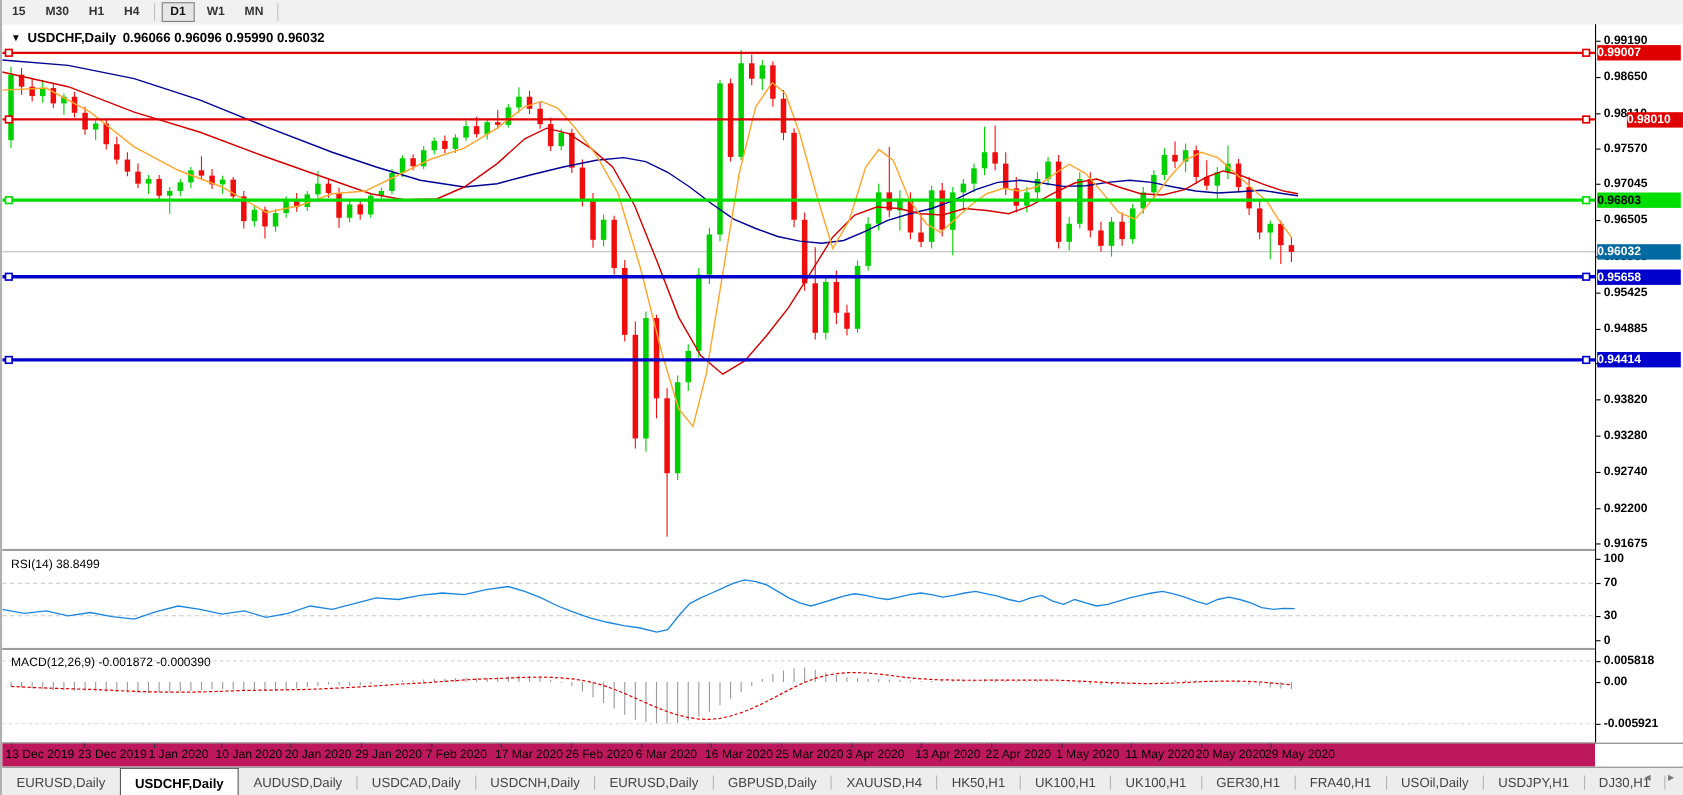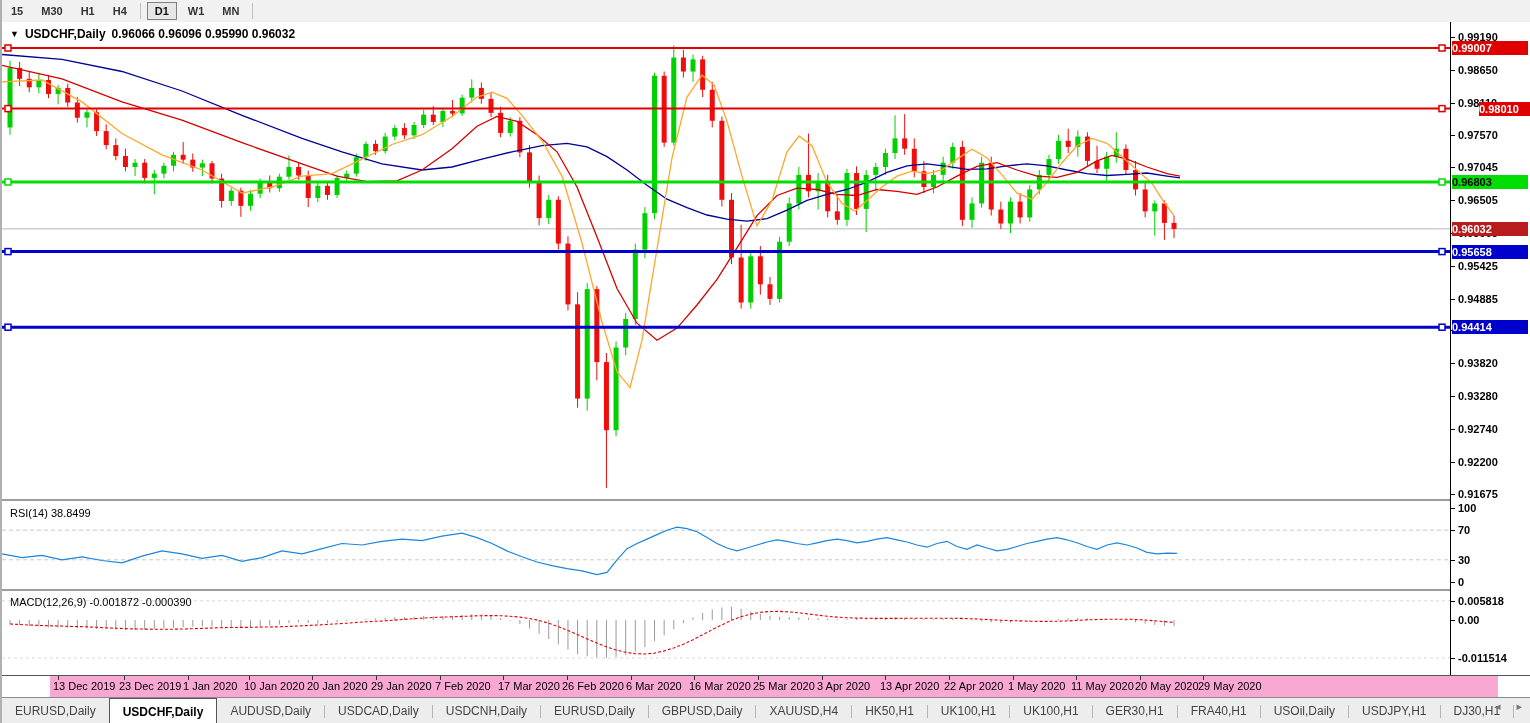--- a/index.html
+++ b/index.html
@@ -19,21 +19,21 @@
   #axis-col{position:absolute;left:1448px;top:22px;width:82px;height:653px;background:#fff;border-left:1px solid #000;}
   .axis-lbl{position:absolute;left:7px;font-size:11px;font-weight:bold;color:#000;white-space:nowrap;}
   .axis-tick{position:absolute;left:0;width:4px;height:1px;background:#000;}
   .axis-badge{position:absolute;left:1px;width:76px;height:14px;font-size:11px;font-weight:bold;line-height:14px;text-align:left;white-space:nowrap;}
   
   #chart-title{position:absolute;left:8px;top:27px;display:flex;align-items:center;gap:6px;font-size:12px;font-weight:bold;color:#000;}
   #chart-title .tri{font-size:9px;}
   
   .ind-label{position:absolute;left:8px;font-size:11px;color:#000;white-space:nowrap;}
   
-  #date-strip{position:absolute;left:0;top:676px;width:1448px;height:21px;background:#f9a8d4;margin-left:48px;}
+  #date-strip{position:absolute;left:0;top:676px;width:1448px;height:21px;background:#be185d;}
   .date-lbl{position:absolute;top:4px;font-size:11px;color:#000;white-space:nowrap;}
   .date-tick{position:absolute;top:0;width:1px;height:4px;background:#333;}
   
   #tab-bar{position:absolute;left:0;top:697px;width:1530px;height:26px;background:#ededed;border-top:1px solid #8a8a8a;display:flex;align-items:stretch;}
   .tab{display:flex;align-items:center;padding:0 13px;font-size:12px;color:#444;cursor:default;white-space:nowrap;}
   .tab.active{background:#fff;color:#000;font-weight:bold;border-left:1px solid #555;border-right:1px solid #555;border-top:1px solid #555;margin-top:0;}
   .tab-sep{width:1px;height:13px;background:#b5b5b5;align-self:center;}
   #tab-arrows{position:absolute;right:10px;top:700px;font-size:11px;color:#777;display:flex;gap:16px;}
 </style>
 </head>
@@ -504,25 +504,25 @@
       <div class="axis-lbl" style="top: 502.2px;">70</div>
       <div class="axis-tick" style="top: 537.8px;"></div>
       <div class="axis-lbl" style="top: 531.8px;">30</div>
       <div class="axis-tick" style="top: 560px;"></div>
       <div class="axis-lbl" style="top: 554px;">0</div>
       <div class="axis-tick" style="top: 578.801px;"></div>
       <div class="axis-lbl" style="top: 572.801px;">0.005818</div>
       <div class="axis-tick" style="top: 598px;"></div>
       <div class="axis-lbl" style="top: 592px; text-align: right;">0.00</div>
       <div class="axis-tick" style="top: 635.996px;"></div>
-      <div class="axis-lbl" style="top: 629.996px;">-0.011514</div>
+      <div class="axis-lbl" style="top: 629.996px;">-0.005921</div>
       <div class="axis-badge" style="top: 19px; background: rgb(224, 0, 0); color: rgb(255, 255, 255);">0.99007</div>
       <div class="axis-badge" style="top: 79.6076px; background: rgb(224, 0, 0); color: rgb(255, 255, 255); margin-left: 27px;">0.98010</div>
       <div class="axis-badge" style="top: 152.981px; background: rgb(0, 221, 0); color: rgb(0, 0, 0);">0.96803</div>
-      <div class="axis-badge" style="top: 199.85px; background: #b91c1c; color: rgb(255, 255, 255);">0.96032</div>
+      <div class="axis-badge" style="top: 199.85px; background: #0369a1; color: rgb(255, 255, 255);">0.96032</div>
       <div class="axis-badge" style="top: 222.586px; background: rgb(0, 0, 204); color: rgb(255, 255, 255);">0.95658</div>
       <div class="axis-badge" style="top: 298.208px; background: rgb(0, 0, 204); color: rgb(255, 255, 255);">0.94414</div>
     </div>
 
   <div id="date-strip">
       <div class="date-tick" style="left: 8px;"></div>
       <div class="date-lbl" style="left: 3px;">13 Dec 2019</div>
       <div class="date-tick" style="left: 74px;"></div>
       <div class="date-lbl" style="left: 69px;">23 Dec 2019</div>
       <div class="date-tick" style="left: 138px;"></div>

